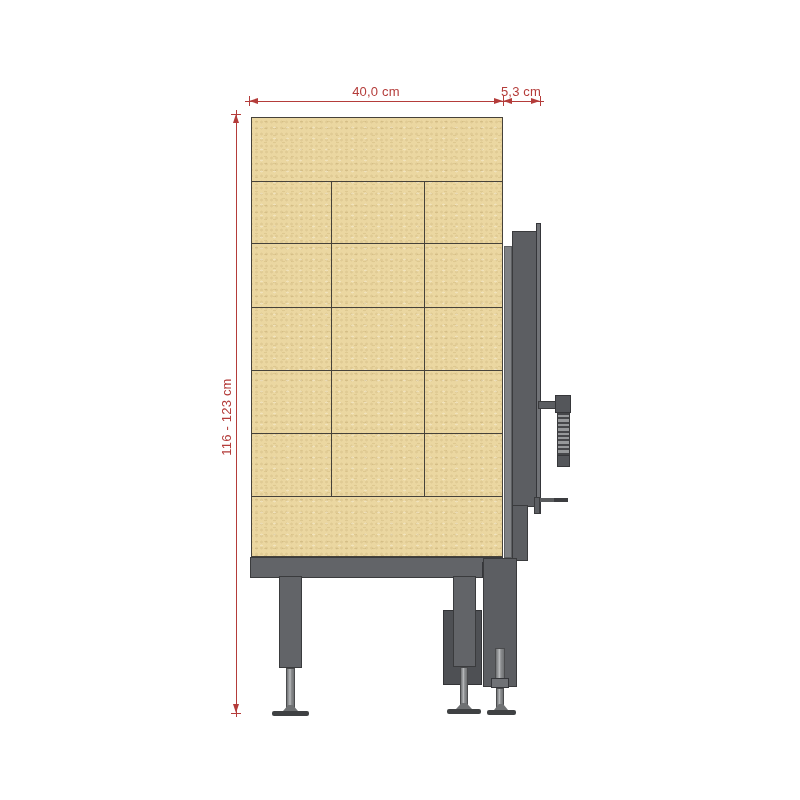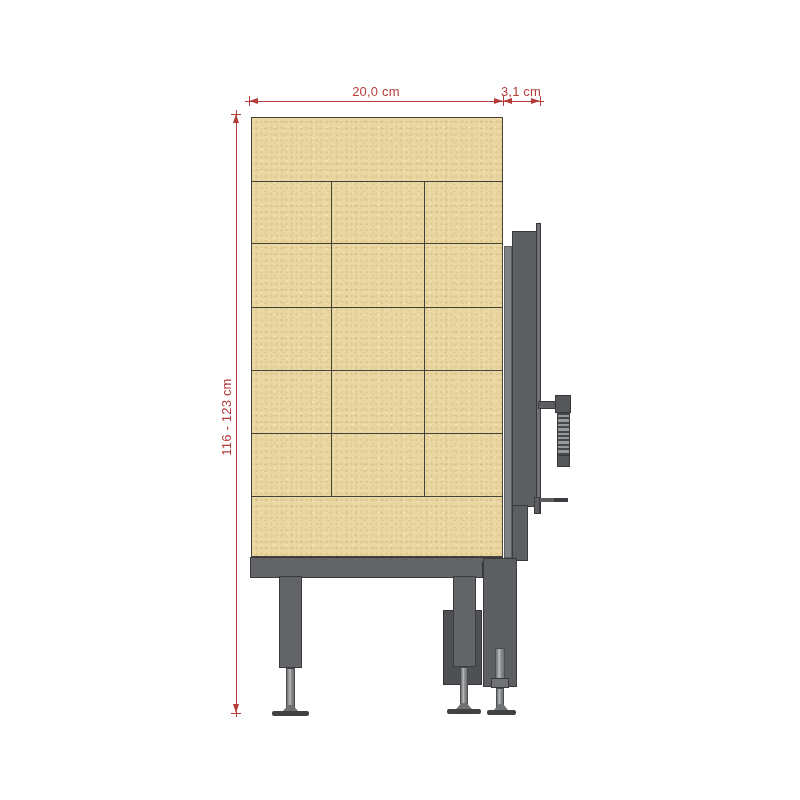--- a/index.html
+++ b/index.html
@@ -51,29 +51,29 @@
 <body>
 
 <div id="canvas">
 
   <div>
     <div class="dim-line" style="left:245px;top:101px;width:262px;height:1px;"></div>
     <div class="arr arr-left" style="left:249px;top:98px;"></div>
     <div class="arr arr-right" style="left:494px;top:98px;"></div>
     <div class="tick-v" style="left:249px;top:96px;"></div>
     <div class="tick-v" style="left:503px;top:96px;"></div>
-    <div class="dim-label" style="left:330px;top:84px;width:92px;">20,0 cm</div>
+    <div class="dim-label" style="left:330px;top:84px;width:92px;">40,0 cm</div>
   </div>
 
   <div>
     <div class="dim-line" style="left:503px;top:101px;width:41px;height:1px;"></div>
     <div class="arr arr-left" style="left:503px;top:98px;"></div>
     <div class="arr arr-right" style="left:531px;top:98px;"></div>
     <div class="tick-v" style="left:540px;top:96px;"></div>
-    <div class="dim-label" style="left:495px;top:84px;width:52px;">3,1 cm</div>
+    <div class="dim-label" style="left:495px;top:84px;width:52px;">5,3 cm</div>
   </div>
 
   <div>
     <div class="dim-line" style="left:236px;top:110px;width:1px;height:607px;"></div>
     <div class="arr arr-up" style="left:233px;top:114px;"></div>
     <div class="arr arr-down" style="left:233px;top:704px;"></div>
     <div class="tick-h" style="left:231px;top:114px;"></div>
     <div class="tick-h" style="left:231px;top:713px;"></div>
     <div class="dim-label" style="left:226px;top:417px;transform:translate(-50%,-50%) rotate(-90deg);">116 - 123 cm</div>
   </div>

